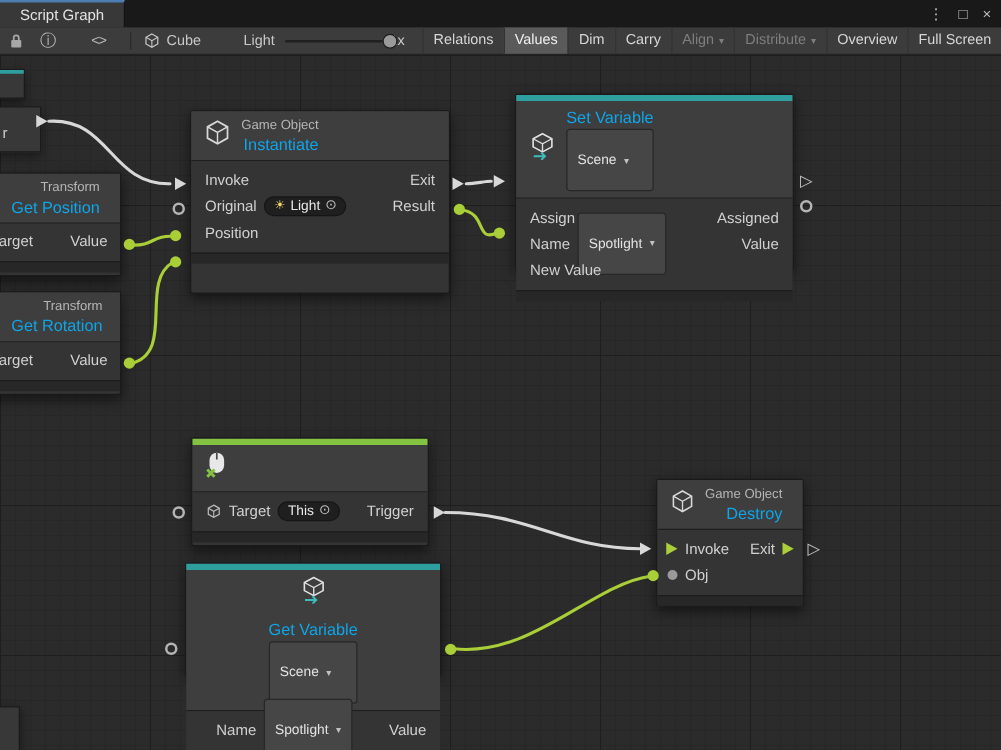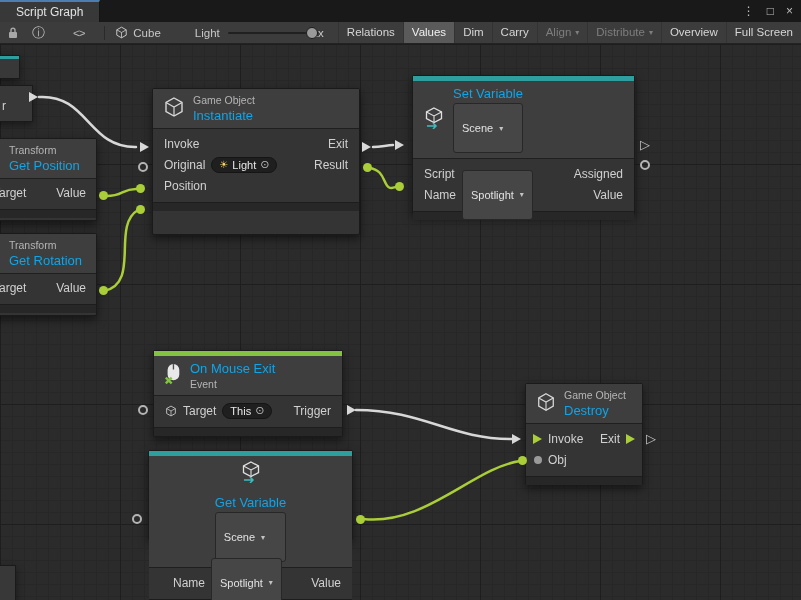--- a/index.html
+++ b/index.html
@@ -1,18 +1,18 @@
 <!DOCTYPE html>
 <html><head>
 <meta charset="utf-8">
 <style>
   * { margin:0; padding:0; box-sizing:border-box; }
   html,body { width:801px; height:600px; overflow:hidden; background:#282828;
     font-family:"Liberation Sans","DejaVu Sans",sans-serif; }
-  .app { position:relative; width:801px; height:462px; }
+  .app { position:relative; width:801px; height:462px;text-align:right; }
 
   
   .tabbar { position:absolute; top:0; left:0; right:0; height:22px; background:#191919;
     display:flex; align-items:stretch; }
   .tab { display:flex; align-items:center; padding:0 16px; background:#383838; color:#e2e2e2;
     font-size:12px; border-top:2px solid #4C7EB0; border-right:1px solid #141414; }
   .winicons { margin-left:auto; display:flex; align-items:center; gap:12px; padding-right:8px;
     color:#bdbdbd; font-size:12px; }
   .wicon { cursor:default; }
 
@@ -253,51 +253,50 @@
         <div class="ntitles">
           <div class="ntitle">Set Variable</div>
           <span class="dropdown">
             <span>Scene</span>
             <span class="dd-arrow">▾</span>
           </span>
         </div>
       </div>
       <div class="nbody">
         <div class="nrow">
-          <span class="plab">Script</span>
+          <span class="plab">Assign</span>
           <span class="spacer"></span>
           <span class="plab">Assigned</span>
         </div>
         <div class="nrow">
           <span class="plab">Name</span>
           <span class="dropdown">
             <span>Spotlight</span>
             <span class="dd-arrow">▾</span>
           </span>
           <span class="spacer"></span>
           <span class="plab">Value</span>
+        </div>
+        <div class="nrow">
+          <span class="plab">New Value</span>
         </div>
       </div>
       <div class="nfoot"></div>
     </div>
 
     <div class="node" style="left:153px;top:306px;width:190px;height:87px;">
       <div class="naccent" style="background:#84C341;"></div>
       <div class="nhead" style="min-height:30px;">
         <span>
           <svg width="18" height="22" viewBox="0 0 20 24">
               <rect x="4" y="1" width="13" height="18" rx="6.5" fill="#e8e8e8"></rect>
               <line x1="10.5" y1="1" x2="10.5" y2="7" stroke="#4a4a4a" stroke-width="1.5"></line>
               <path d="M2 16 l6.5 6.5 M8.5 16 L2 22.5" stroke="#84C341" stroke-width="2.6"></path>
             </svg>
         </span>
-        <div class="ntitles">
-          <div class="ntitle">On Mouse Exit</div>
-          <div class="nsub">Event</div>
-        </div>
       </div>
       <div class="nbody">
         <div class="nrow">
           <span style="display:inline-flex;">
             <svg width="12" height="12" viewBox="0 0 22 22">
                 <path d="M11 2 L19 6.5 V15.5 L11 20 L3 15.5 V6.5 Z" fill="none" stroke="#bbbbbb" stroke-width="1.8"></path>
                 <path d="M3 6.5 L11 11 L19 6.5 M11 11 V20" fill="none" stroke="#bbbbbb" stroke-width="1.6"></path>
               </svg>
           </span>
           <span class="plab">Target</span>

